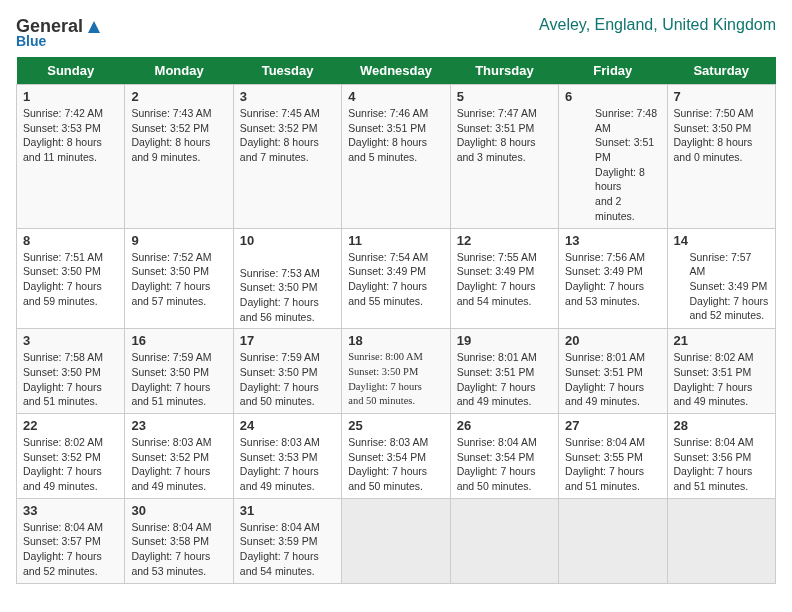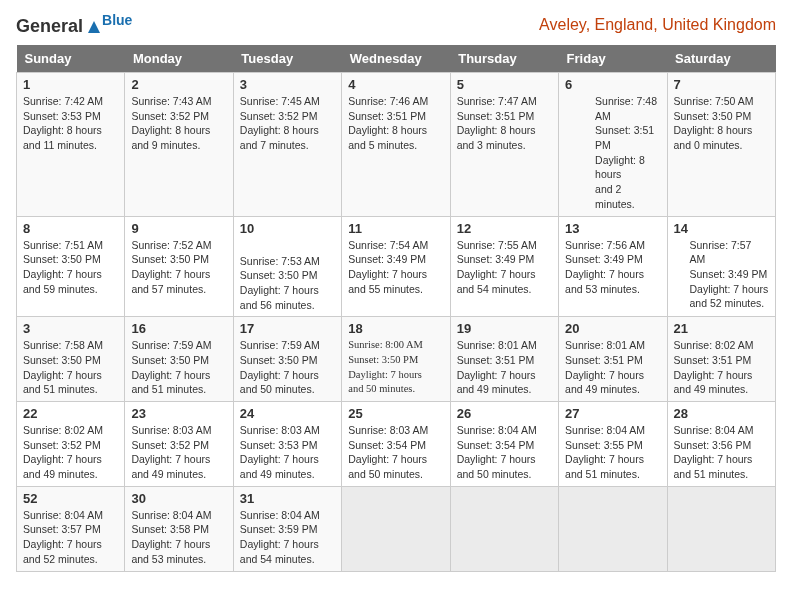--- a/index.html
+++ b/index.html
@@ -11,43 +11,43 @@
       padding: 16px;
     }
     .header-area {
       display: flex;
       justify-content: space-between;
       align-items: flex-start;
       margin-bottom: 8px;
     }
     .logo {
       display: flex;
-      flex-direction: row;
+      flex-direction: column;
       align-items: flex-start;
     }
     .title-area {
       text-align: right;
     }
     .month-title {
       font-size: 32px;
       font-weight: bold;
       color: #333;
     }
     .location {
       font-size: 16px;
-      color: #c2410c;
+      color: #0f766e;
     }
     table {
       width: 100%;
       border-collapse: collapse;
     }
     thead tr th {
-      background-color: #737373;
+      background-color: #15803d;
       color: white;
-      text-align: left;
+      text-align: center;
       padding: 6px 8px;
       font-size: 13px;
       font-weight: bold;
     }
     tbody tr td {
       border: 1px solid #ccc;
       vertical-align: top;
       padding: 4px 6px;
       font-size: 11px;
       color: #333;
@@ -303,21 +303,21 @@
         <td>
           <span class="day-number">28</span>
           <div class="day-info" style="white-space: pre-line;">Sunrise: 8:04 AM
 Sunset: 3:56 PM
 Daylight: 7 hours
 and 51 minutes.</div>
         </td>
       </tr>
       <tr>
         <td>
-          <span class="day-number">52</span>
+          <span class="day-number">33</span>
           <div class="day-info" style="white-space: pre-line;">Sunrise: 8:04 AM
 Sunset: 3:57 PM
 Daylight: 7 hours
 and 52 minutes.</div>
         </td>
         <td>
           <span class="day-number">30</span>
           <div class="day-info" style="white-space: pre-line;">Sunrise: 8:04 AM
 Sunset: 3:58 PM
 Daylight: 7 hours

